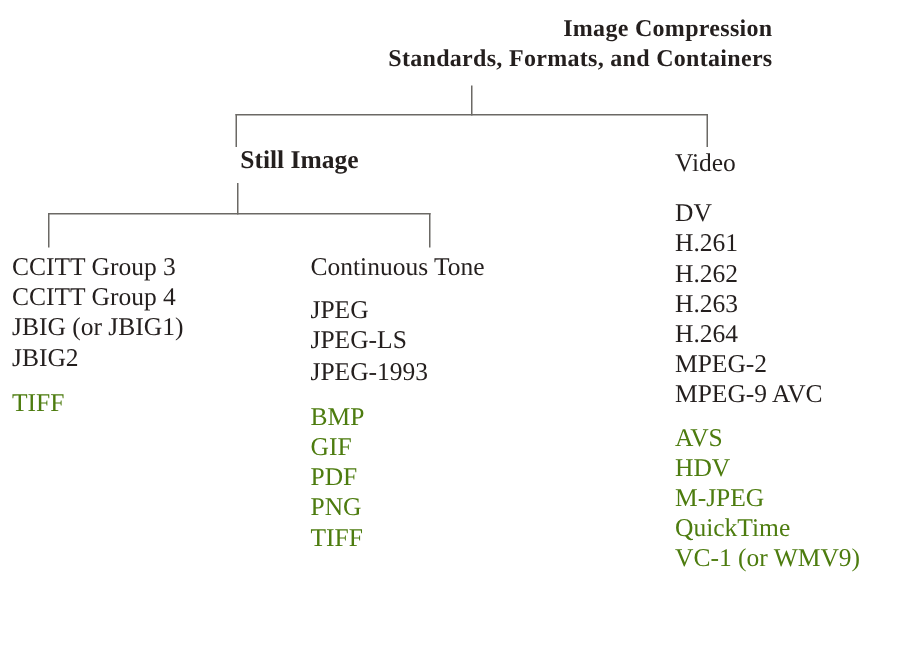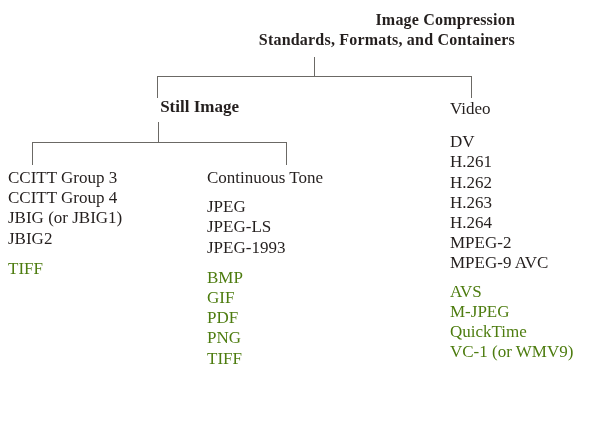--- a/index.html
+++ b/index.html
@@ -87,19 +87,20 @@
     <div class="hdr">Video</div>
     <div>DV</div>
     <div>H.261</div>
     <div>H.262</div>
     <div>H.263</div>
     <div>H.264</div>
     <div>MPEG-2</div>
     <div>MPEG-9 AVC</div>
     <div class="muted-group">
       <div>AVS</div>
+      <div>HDV</div>
       <div>M-JPEG</div>
       <div>QuickTime</div>
       <div>VC-1 (or WMV9)</div>
     </div>
   </div>
 
 </div>
 
 </body></html>

